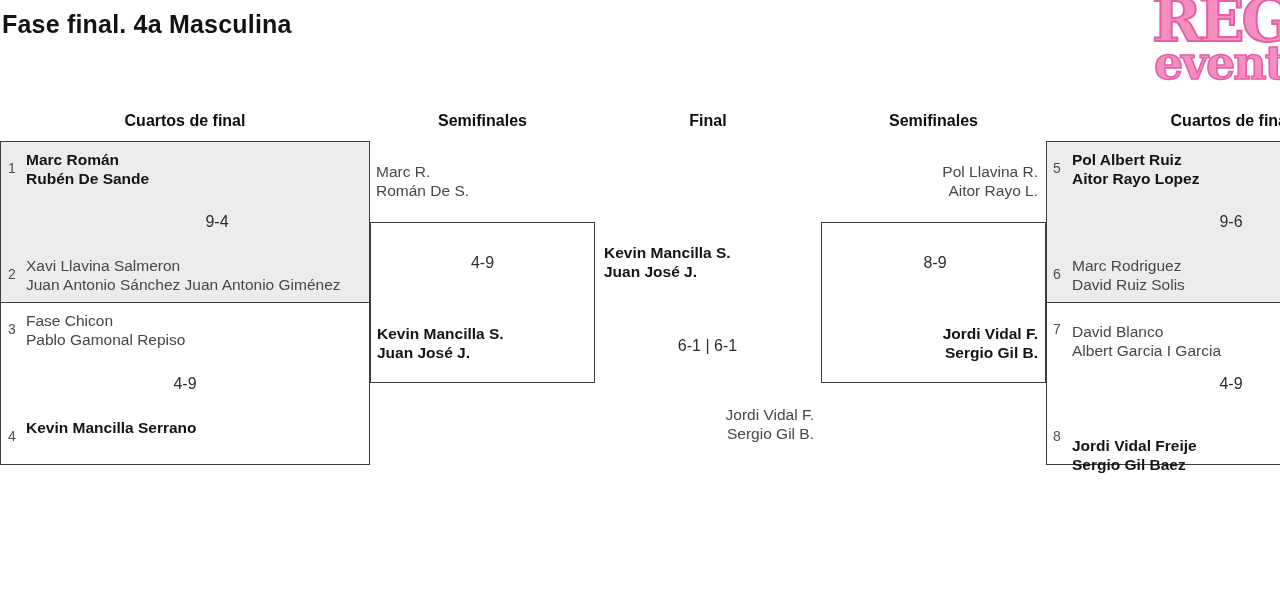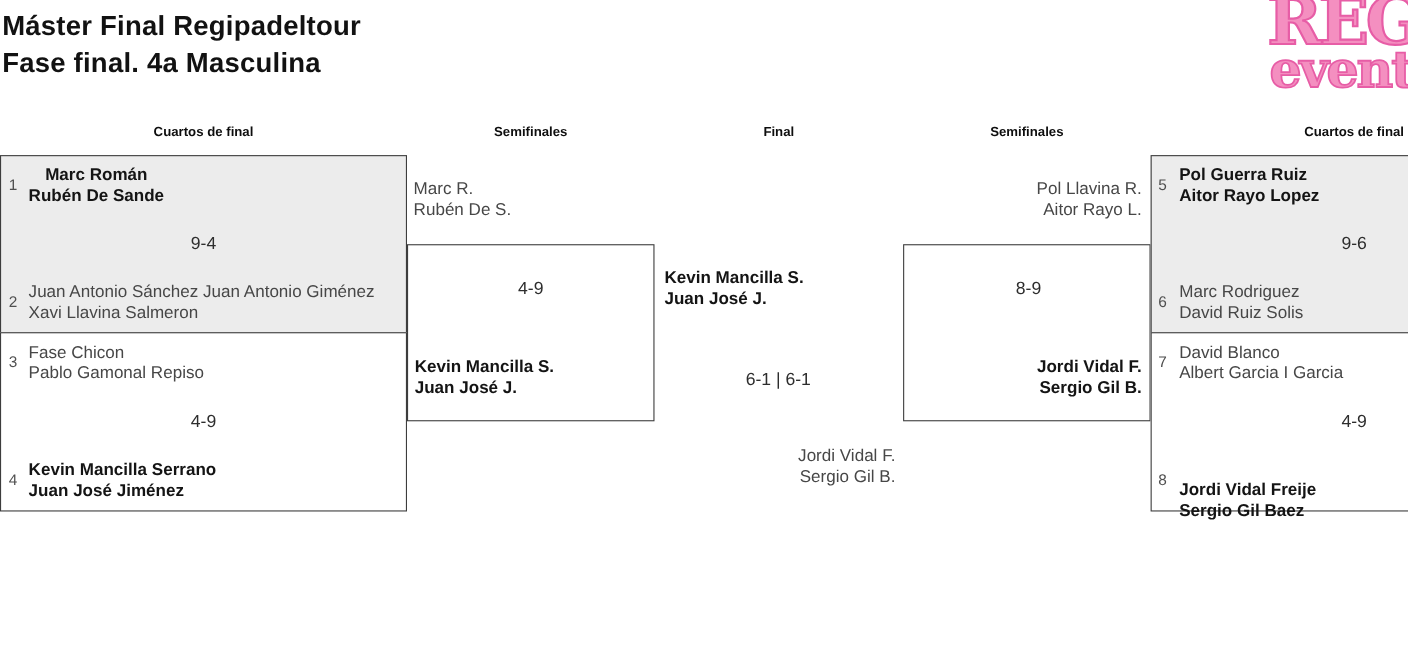--- a/index.html
+++ b/index.html
@@ -17,21 +17,21 @@
   .logo{
     position:absolute;left:1152px;top:-10px;width:220px;
     font-family:"DejaVu Serif",serif;font-weight:700;text-align:left;
     color:#f48fc0;-webkit-text-stroke:2px #e75da6;line-height:1;
     user-select:none;
   }
   .logo .l1{font-size:60px;letter-spacing:-3px;}
   .logo .l2{font-size:46px;letter-spacing:-2px;margin-top:-10px;margin-left:2px;-webkit-text-stroke:1.6px #e75da6;}
   
   .round-header{
-    position:absolute;top:110px;font-size:12px;font-weight:600;color:#0e0e0e;
+    position:absolute;top:110px;font-size:16px;font-weight:600;color:#0e0e0e;
     text-align:center;line-height:21px;white-space:nowrap;
   }
   #rh1{left:0;width:370px;}
   #rh2{left:370px;width:225px;}
   #rh3{left:595px;width:226px;}
   #rh4{left:821px;width:225px;}
   #rh5{left:1046px;width:370px;}
   
   .box{position:absolute;border:1px solid #3d3d3d;box-sizing:border-box;background:#ffffff;}
   .box.shaded{background:#ececec;}
@@ -47,22 +47,22 @@
     white-space:nowrap;
   }
   .team.winner{font-weight:700;color:#141414;}
   .team.right{text-align:right;}
   .seed{position:absolute;font-size:14px;color:#4f4f4f;line-height:19px;}
   .score{
     position:absolute;font-size:16px;color:#2d2d2d;text-align:center;
     line-height:19px;white-space:nowrap;
   }
   
-  #t-qf1-top{left:26px;top:150px;text-align:center;}   #s-qf1-top{left:8px;top:159px;}
-  #sc-qf1{left:0;top:212px;width:370px;}
+  #t-qf1-top{left:26px;top:150px;}   #s-qf1-top{left:8px;top:159px;}
+  #sc-qf1{left:0;top:212px;width:370px;padding-left:32px;}
   #t-qf1-bot{left:26px;top:256px;}   #s-qf1-bot{left:8px;top:265px;}
   
   #t-qf2-top{left:26px;top:311px;}   #s-qf2-top{left:8px;top:320px;}
   #sc-qf2{left:0;top:374px;width:370px;}
   #t-qf2-bot{left:26px;top:418px;}   #s-qf2-bot{left:8px;top:427px;}
   
   #t-sfl-top{left:376px;top:162px;}
   #sc-sfl{left:370px;top:253px;width:225px;}
   #t-sfl-bot{left:377px;top:324px;}
   
@@ -71,29 +71,28 @@
   #t-fin-bot{left:594px;top:405px;width:220px;}
   
   #t-sfr-top{left:821px;top:162px;width:217px;}
   #sc-sfr{left:821px;top:253px;width:228px;}
   #t-sfr-bot{left:821px;top:324px;width:217px;}
   
   #t-qf3-top{left:1072px;top:150px;} #s-qf3-top{left:1053px;top:159px;}
   #sc-qf3{left:1046px;top:212px;width:370px;}
   #t-qf3-bot{left:1072px;top:256px;} #s-qf3-bot{left:1053px;top:265px;}
   
-  #t-qf4-top{left:1072px;top:311px;} #s-qf4-top{left:1053px;top:320px;}
+  #t-qf4-top{left:1072px;top:322px;} #s-qf4-top{left:1053px;top:320px;}
   #sc-qf4{left:1046px;top:374px;width:370px;}
   #t-qf4-bot{left:1072px;top:436px;} #s-qf4-bot{left:1053px;top:427px;}
 </style>
 </head>
 <body>
 
 <div class="page-title">
-  <div>Máster Final Regipadeltour</div>
   <div>Fase final. 4a Masculina</div>
 </div>
 
 <div class="logo">
   <div class="l1">REGI</div>
   <div class="l2">events</div>
 </div>
 
 <div class="round-header" id="rh1">Cuartos de final</div>
 <div class="round-header" id="rh2">Semifinales</div>
@@ -109,39 +108,38 @@
 <div class="box" id="box-qf4"></div>
 
 <div class="seed" id="s-qf1-top">1</div>
 <div class="team winner" id="t-qf1-top">
   <div>Marc Román</div>
   <div>Rubén De Sande</div>
 </div>
 <div class="score" id="sc-qf1">9-4</div>
 <div class="seed" id="s-qf1-bot">2</div>
 <div class="team" id="t-qf1-bot">
+  <div>Xavi Llavina Salmeron</div>
   <div>Juan Antonio Sánchez Juan Antonio Giménez</div>
-  <div>Xavi Llavina Salmeron</div>
 </div>
 
 <div class="seed" id="s-qf2-top">3</div>
 <div class="team" id="t-qf2-top">
   <div>Fase Chicon</div>
   <div>Pablo Gamonal Repiso</div>
 </div>
 <div class="score" id="sc-qf2">4-9</div>
 <div class="seed" id="s-qf2-bot">4</div>
 <div class="team winner" id="t-qf2-bot">
   <div>Kevin Mancilla Serrano</div>
-  <div>Juan José Jiménez</div>
 </div>
 
 <div class="team" id="t-sfl-top">
   <div>Marc R.</div>
-  <div>Rubén De S.</div>
+  <div>Román De S.</div>
 </div>
 <div class="score" id="sc-sfl">4-9</div>
 <div class="team winner" id="t-sfl-bot">
   <div>Kevin Mancilla S.</div>
   <div>Juan José J.</div>
 </div>
 
 <div class="team winner" id="t-fin-top">
   <div>Kevin Mancilla S.</div>
   <div>Juan José J.</div>
@@ -157,21 +155,21 @@
   <div>Aitor Rayo L.</div>
 </div>
 <div class="score" id="sc-sfr">8-9</div>
 <div class="team right winner" id="t-sfr-bot">
   <div>Jordi Vidal F.</div>
   <div>Sergio Gil B.</div>
 </div>
 
 <div class="seed" id="s-qf3-top">5</div>
 <div class="team winner" id="t-qf3-top">
-  <div>Pol Guerra Ruiz</div>
+  <div>Pol Albert Ruiz</div>
   <div>Aitor Rayo Lopez</div>
 </div>
 <div class="score" id="sc-qf3">9-6</div>
 <div class="seed" id="s-qf3-bot">6</div>
 <div class="team" id="t-qf3-bot">
   <div>Marc Rodriguez</div>
   <div>David Ruiz Solis</div>
 </div>
 
 <div class="seed" id="s-qf4-top">7</div>

